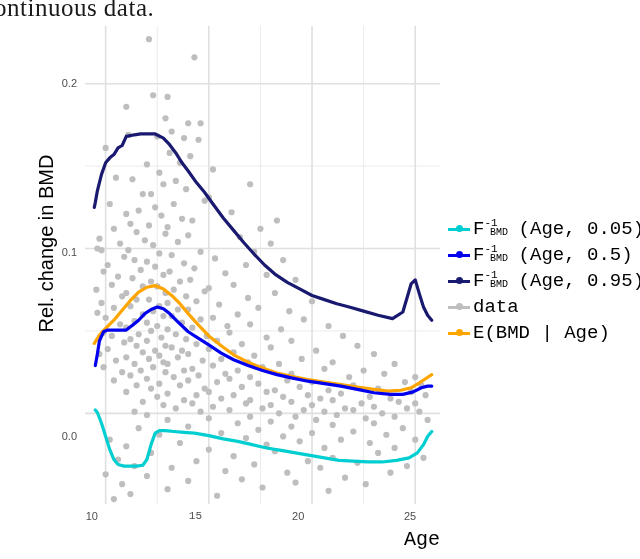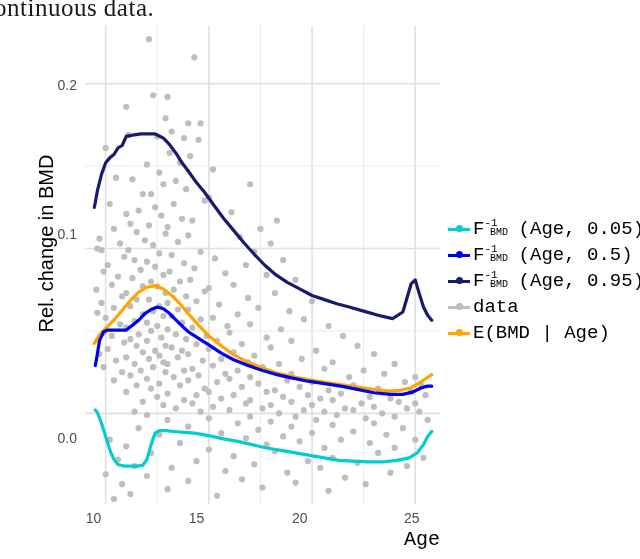--- a/index.html
+++ b/index.html
@@ -53,21 +53,21 @@
   #x-axis-title {
     left: 85px;
     top: 528px;
     width: 355px;
     text-align: right;
     font-family: Liberation Mono, monospace;
   }
   .tick-label {
     position: absolute;
     color: #4d4d4d;
-    font-size: 14px;
+    font-size: 11px;
     font-family: "Liberation Sans", sans-serif;
   }
   .ytick {
     width: 40px;
     text-align: right;
   }
   .xtick {
     width: 40px;
     text-align: left;
   }
@@ -498,26 +498,26 @@
       <polyline points="95.32,410.05 97.38,412.52 101.51,423.23 105.64,436.42 109.77,449.61 113.90,459.50 118.02,464.44 124.22,466.09 130.41,466.09 136.60,466.09 142.79,465.27 146.92,459.50 151.05,444.66 155.17,433.12 159.30,430.65 165.49,430.65 173.75,431.48 184.07,432.30 194.39,433.12 208.84,435.60 223.28,438.89 237.73,441.37 252.18,444.66 266.63,447.96 281.08,450.43 295.52,452.90 309.97,455.38 324.42,457.85 338.87,460.32 353.31,461.14 367.76,461.97 382.21,461.97 396.66,460.32 409.04,457.85 417.30,452.90 423.49,444.66 427.62,436.42 431.74,431.48" fill="none" stroke="#00CED1" stroke-width="3.2" stroke-linejoin="round" stroke-linecap="round"></polyline>
       <polyline points="95.32,365.54 97.38,354.01 99.45,340.82 103.58,331.76 107.70,330.11 111.83,330.11 118.02,330.11 126.28,330.11 132.47,325.16 138.66,320.22 144.85,313.62 151.05,309.50 157.24,307.03 163.43,308.68 169.62,313.62 177.88,321.87 188.20,331.76 198.52,338.35 208.84,344.94 221.22,353.18 233.60,359.78 248.05,365.54 262.50,370.49 276.95,374.61 291.40,377.91 307.91,381.20 324.42,383.68 340.93,386.15 357.44,389.44 373.95,392.74 390.47,394.39 402.85,394.39 413.17,391.92 421.42,387.80 427.62,386.15 431.74,386.15" fill="none" stroke="#0000EE" stroke-width="3.2" stroke-linejoin="round" stroke-linecap="round"></polyline>
       <polyline points="94.29,207.31 95.32,202.37 97.38,190.83 101.51,174.34 105.64,162.81 109.77,157.86 113.90,154.57 118.02,147.97 122.15,145.50 126.28,136.43 130.41,135.61 134.53,134.79 140.73,133.96 146.92,133.96 155.17,133.96 163.43,138.08 169.62,144.68 175.81,152.92 182.01,162.81 188.20,171.05 196.45,182.59 204.71,192.48 212.97,204.01 223.28,218.02 233.60,230.39 243.92,242.75 254.24,254.29 264.56,265.00 274.88,274.07 287.27,282.31 299.65,288.90 312.03,295.49 324.42,299.61 336.80,303.73 349.19,307.03 363.63,311.15 378.08,315.27 392.53,318.57 402.85,311.98 411.10,283.96 415.23,279.83 419.36,293.84 423.49,307.03 427.62,315.27 431.74,320.22" fill="none" stroke="#191970" stroke-width="3.2" stroke-linejoin="round" stroke-linecap="round"></polyline>
     </svg>
 
   <div class="axis-title" id="y-axis-title">Rel. change in BMD</div>
   <div class="axis-title" id="x-axis-title">Age</div>
 
   <div id="ytick-labels">
       <div class="tick-label ytick" style="left: 37px; top: 430px;">0.0</div>
-      <div class="tick-label ytick" style="left: 37px; top: 226px;">0.1</div>
+      <div class="tick-label ytick" style="left: 37px; top: 246px;">0.1</div>
       <div class="tick-label ytick" style="left: 37px; top: 76.6897px;">0.2</div>
     </div>
   <div id="xtick-labels">
       <div class="tick-label xtick" style="left: 85.6395px; top: 510px;">10</div>
-      <div class="tick-label xtick" style="left: 188.837px; top: 510px;">15</div>
+      <div class="tick-label xtick" style="left: 188.837px; top: 510px; font-family: Liberation Mono, monospace;">15</div>
       <div class="tick-label xtick" style="left: 292.035px; top: 510px;">20</div>
       <div class="tick-label xtick" style="left: 404px; top: 510px;">25</div>
     </div>
 
   <div id="legend">
       <div class="legend-row">
         <span class="legend-key">
           <span class="kline" style="background: rgb(0, 206, 209);"></span>
           <span class="kdot" style="background: rgb(0, 206, 209);"></span>
         </span>

